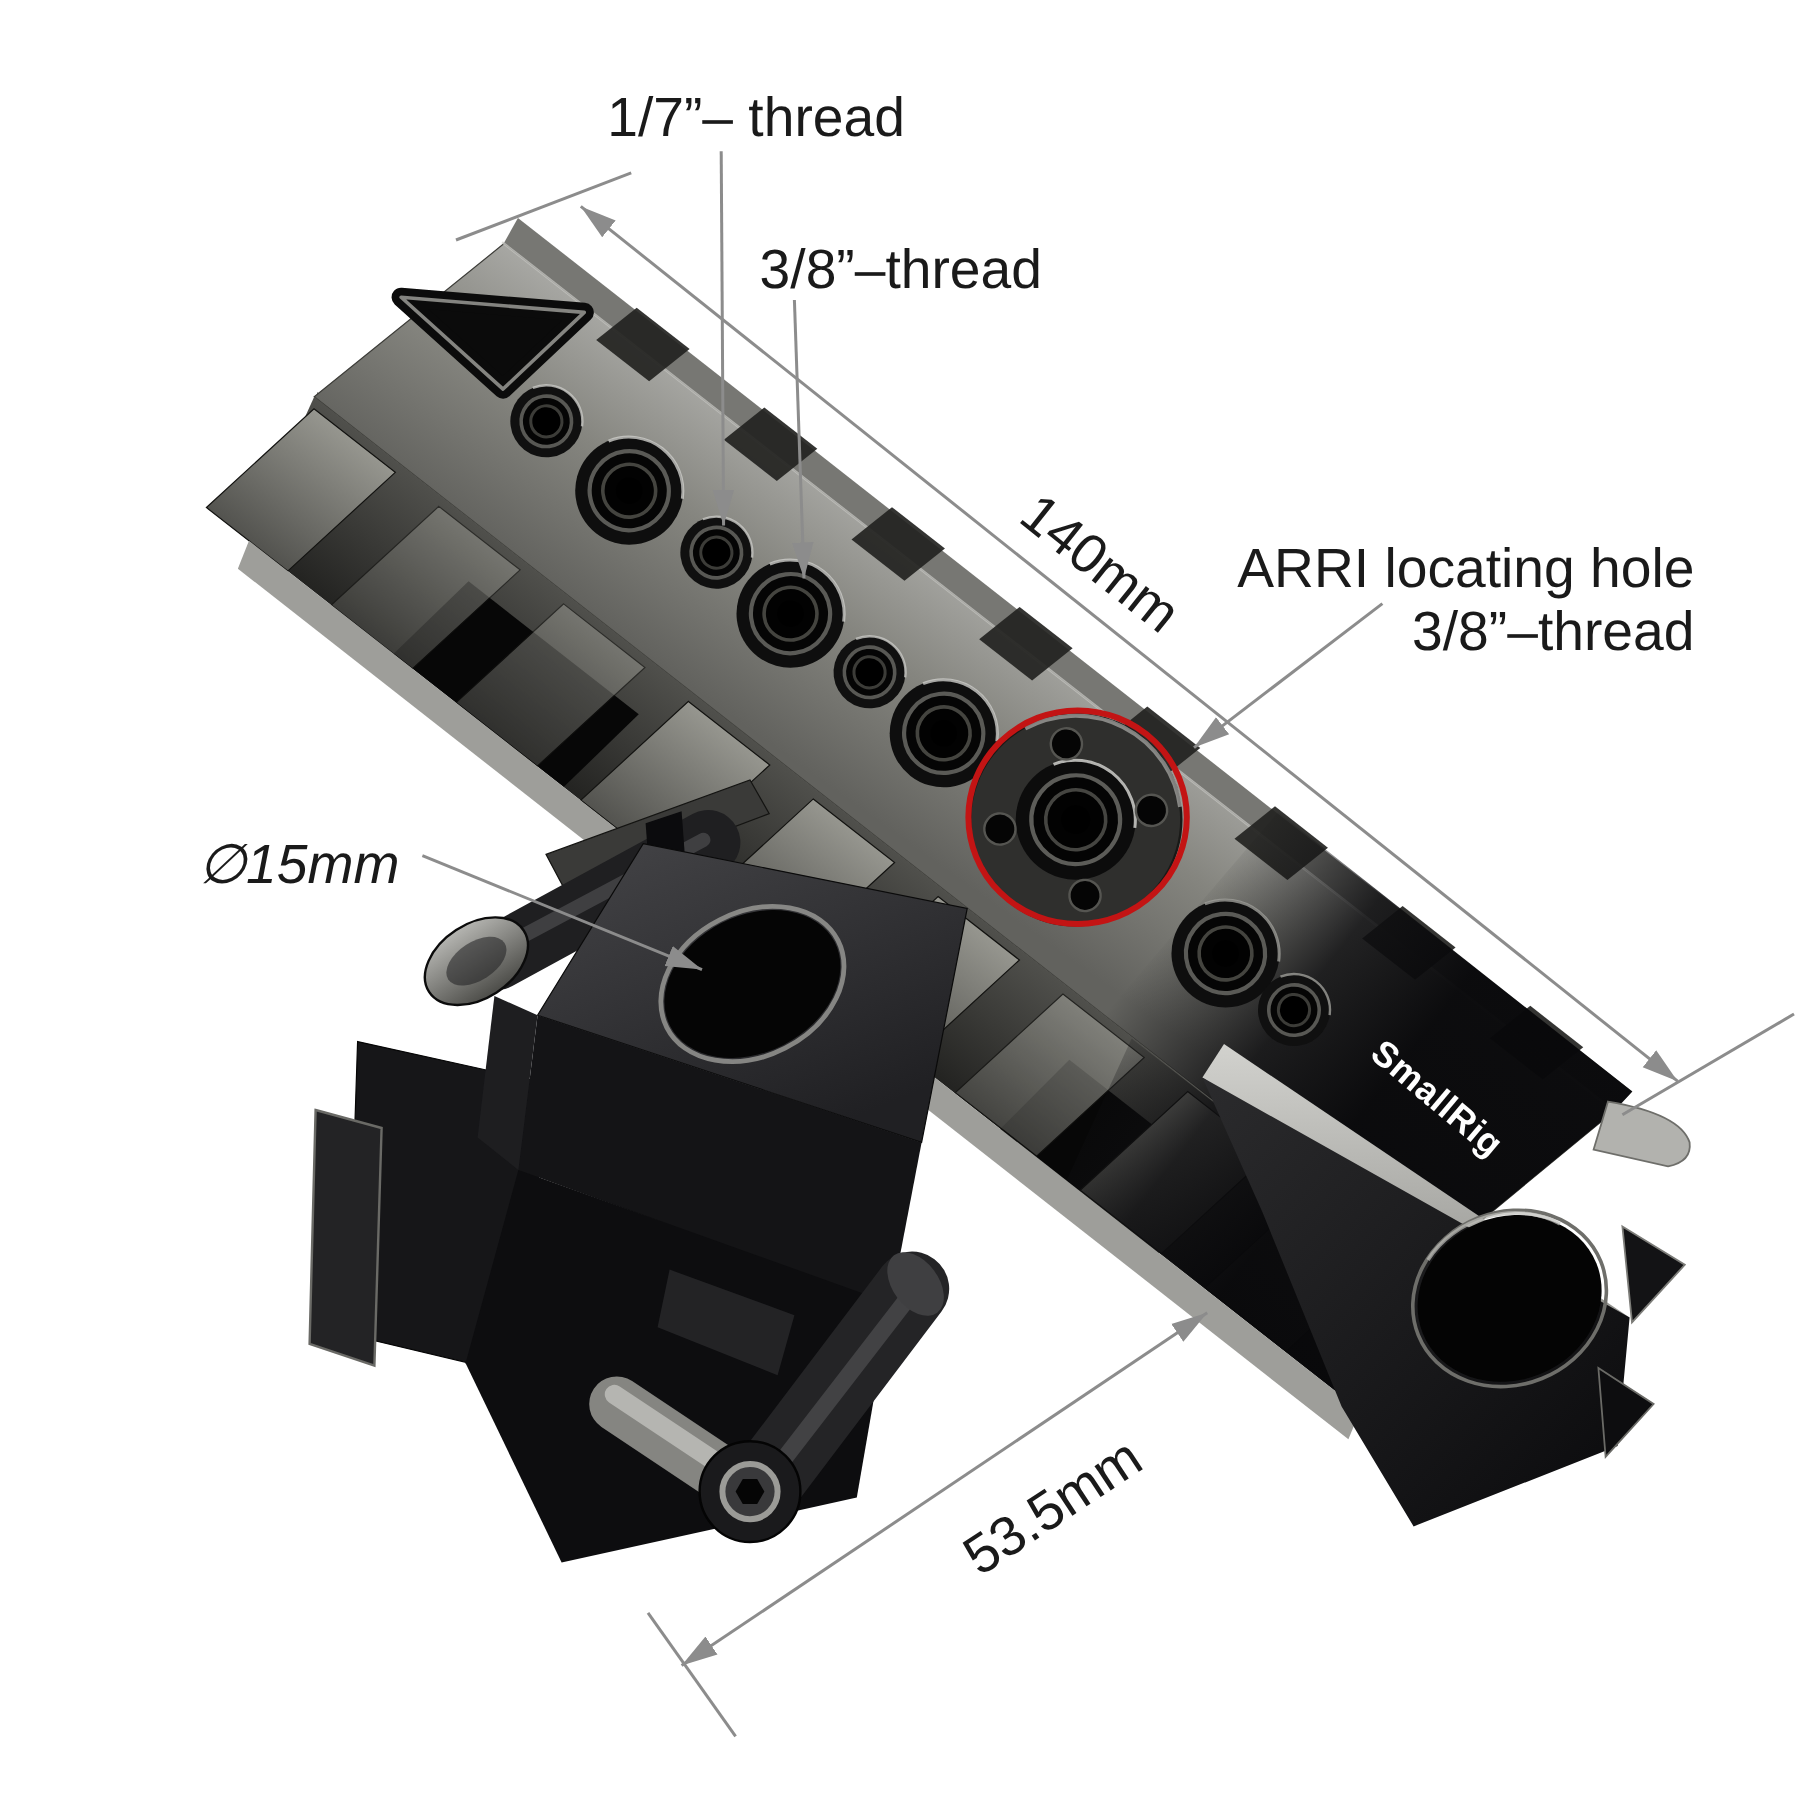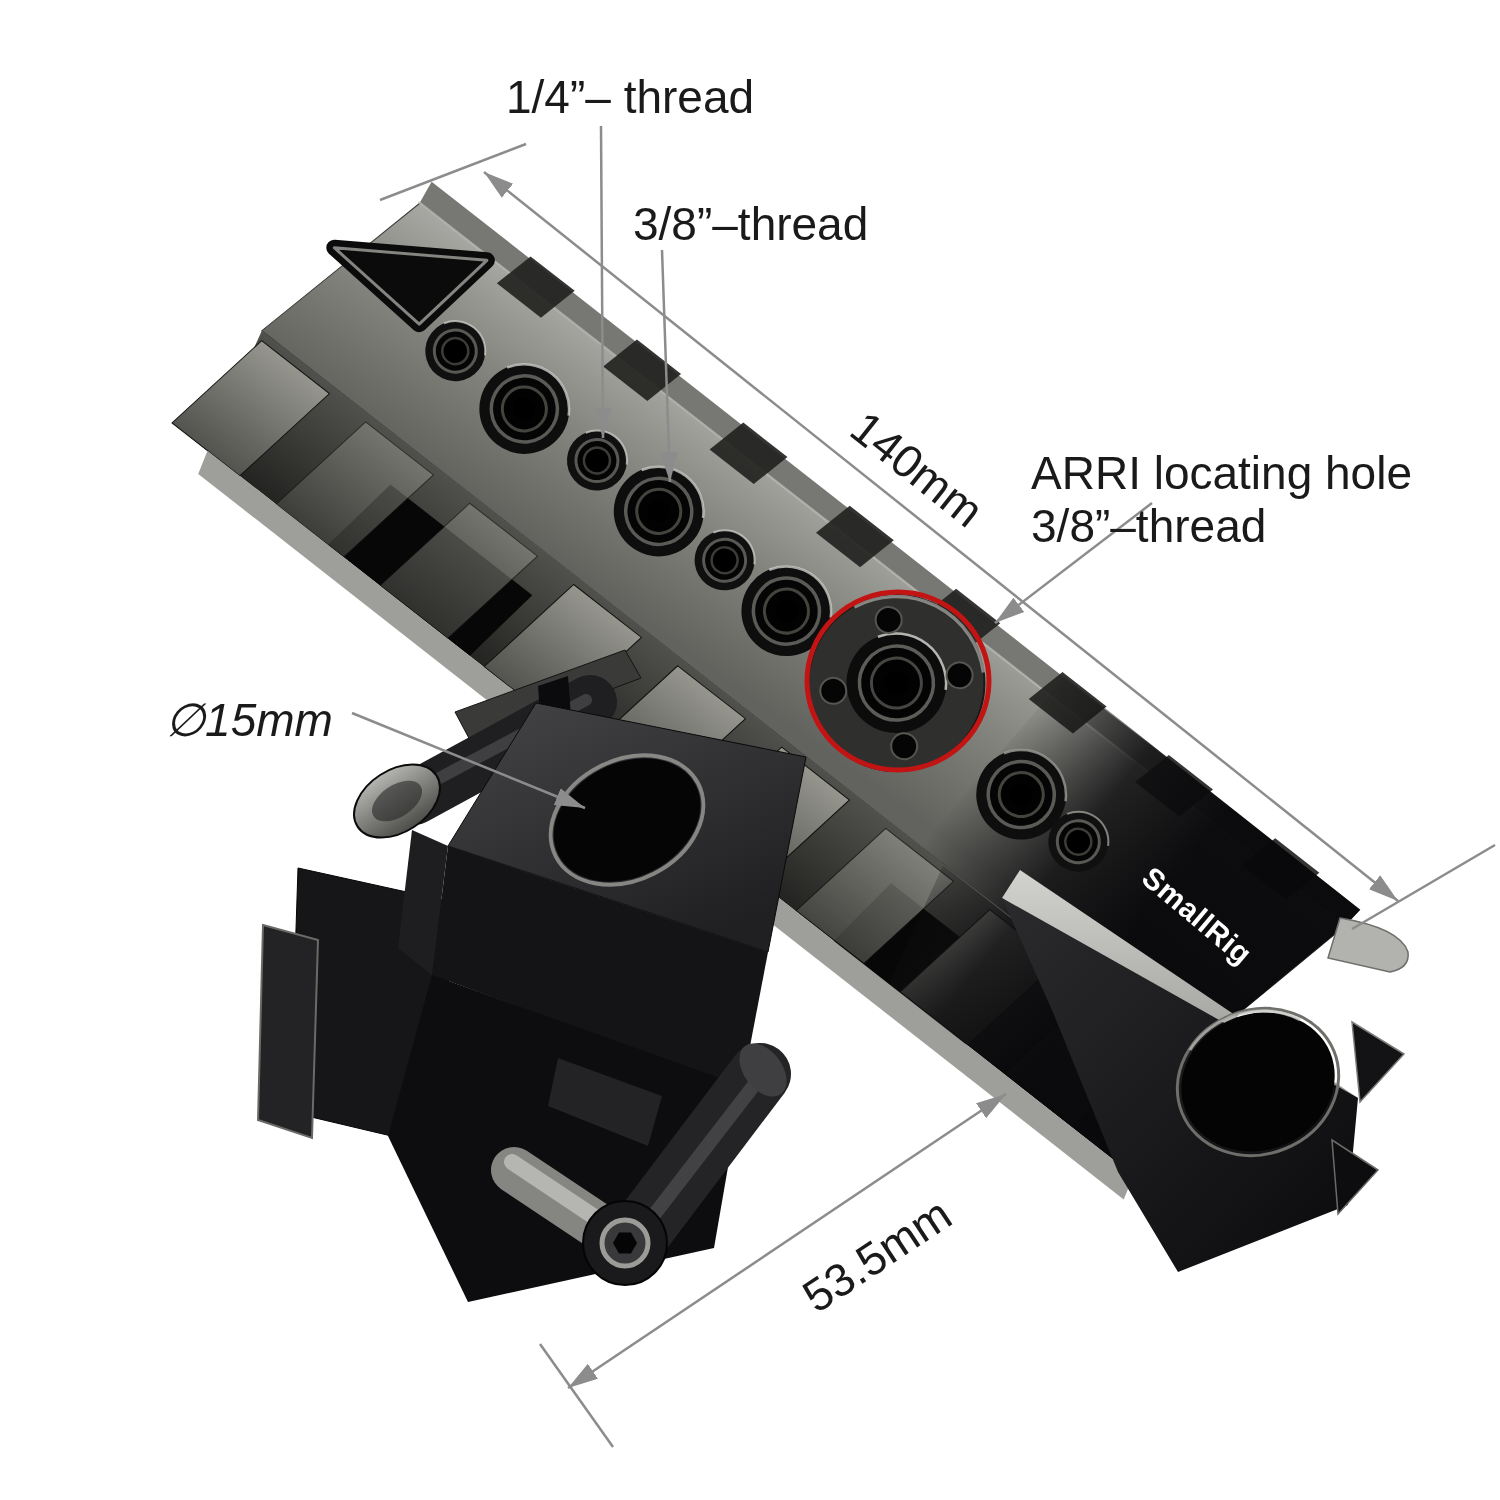--- a/index.html
+++ b/index.html
@@ -11,21 +11,21 @@
   #scene{position:absolute;left:0;top:0;}
   .ann{
     position:absolute;color:#1a1a1a;font-size:46px;line-height:1.1;
     white-space:nowrap;
   }
   .ann-rot{transform-origin:center center;text-align:center;}
   #lbl-140{left:817px;top:444px;width:200px;transform:rotate(38.5deg);}
   #lbl-535{left:767px;top:1230px;width:220px;transform:rotate(-33.5deg);}
   #lbl-quarter{left:506px;top:72px;}
   #lbl-three-eighth{left:633px;top:199px;}
-  #lbl-arri{right:88px;top:447px;line-height:53px;}
+  #lbl-arri{right:88px;top:447px;text-align:right;line-height:53px;}
   #lbl-dia{left:165px;top:695px;font-style:italic;}
   #brand-logo{
     left:1117px;top:899px;width:160px;text-align:center;
     position:absolute;color:#ffffff;font-size:30px;font-weight:bold;
     letter-spacing:0.5px;transform:rotate(40deg);transform-origin:center center;
   }
 </style>
 </head>
 <body>
 
@@ -246,21 +246,21 @@
     <line x1="484" y1="172" x2="1398" y2="901" marker-start="url(#arrow)" marker-end="url(#arrow)"></line>
     <line x1="601" y1="126" x2="603" y2="438" marker-end="url(#arrow)"></line>
     <line x1="662" y1="250" x2="670" y2="482" marker-end="url(#arrow)"></line>
     <line x1="1152" y1="503" x2="995" y2="623" marker-end="url(#arrow)"></line>
     <line x1="352" y1="713" x2="585" y2="808" marker-end="url(#arrow)"></line>
     <line x1="540" y1="1344" x2="613" y2="1447"></line>
     <line x1="568" y1="1388" x2="1006" y2="1094" marker-start="url(#arrow)" marker-end="url(#arrow)"></line>
   </g>
 </svg>
 
-<div class="ann" id="lbl-quarter">1/4”– thread</div>
+<div class="ann" id="lbl-quarter">1/7”– thread</div>
 <div class="ann" id="lbl-three-eighth">3/8”–thread</div>
 <div class="ann ann-rot" id="lbl-140">140mm</div>
 <div class="ann" id="lbl-arri">
   <div>ARRI locating hole</div>
   <div>3/8”–thread</div>
 </div>
 <div class="ann" id="lbl-dia">∅15mm</div>
 <div class="ann ann-rot" id="lbl-535">53.5mm</div>
 <div id="brand-logo">SmallRig</div>
 

